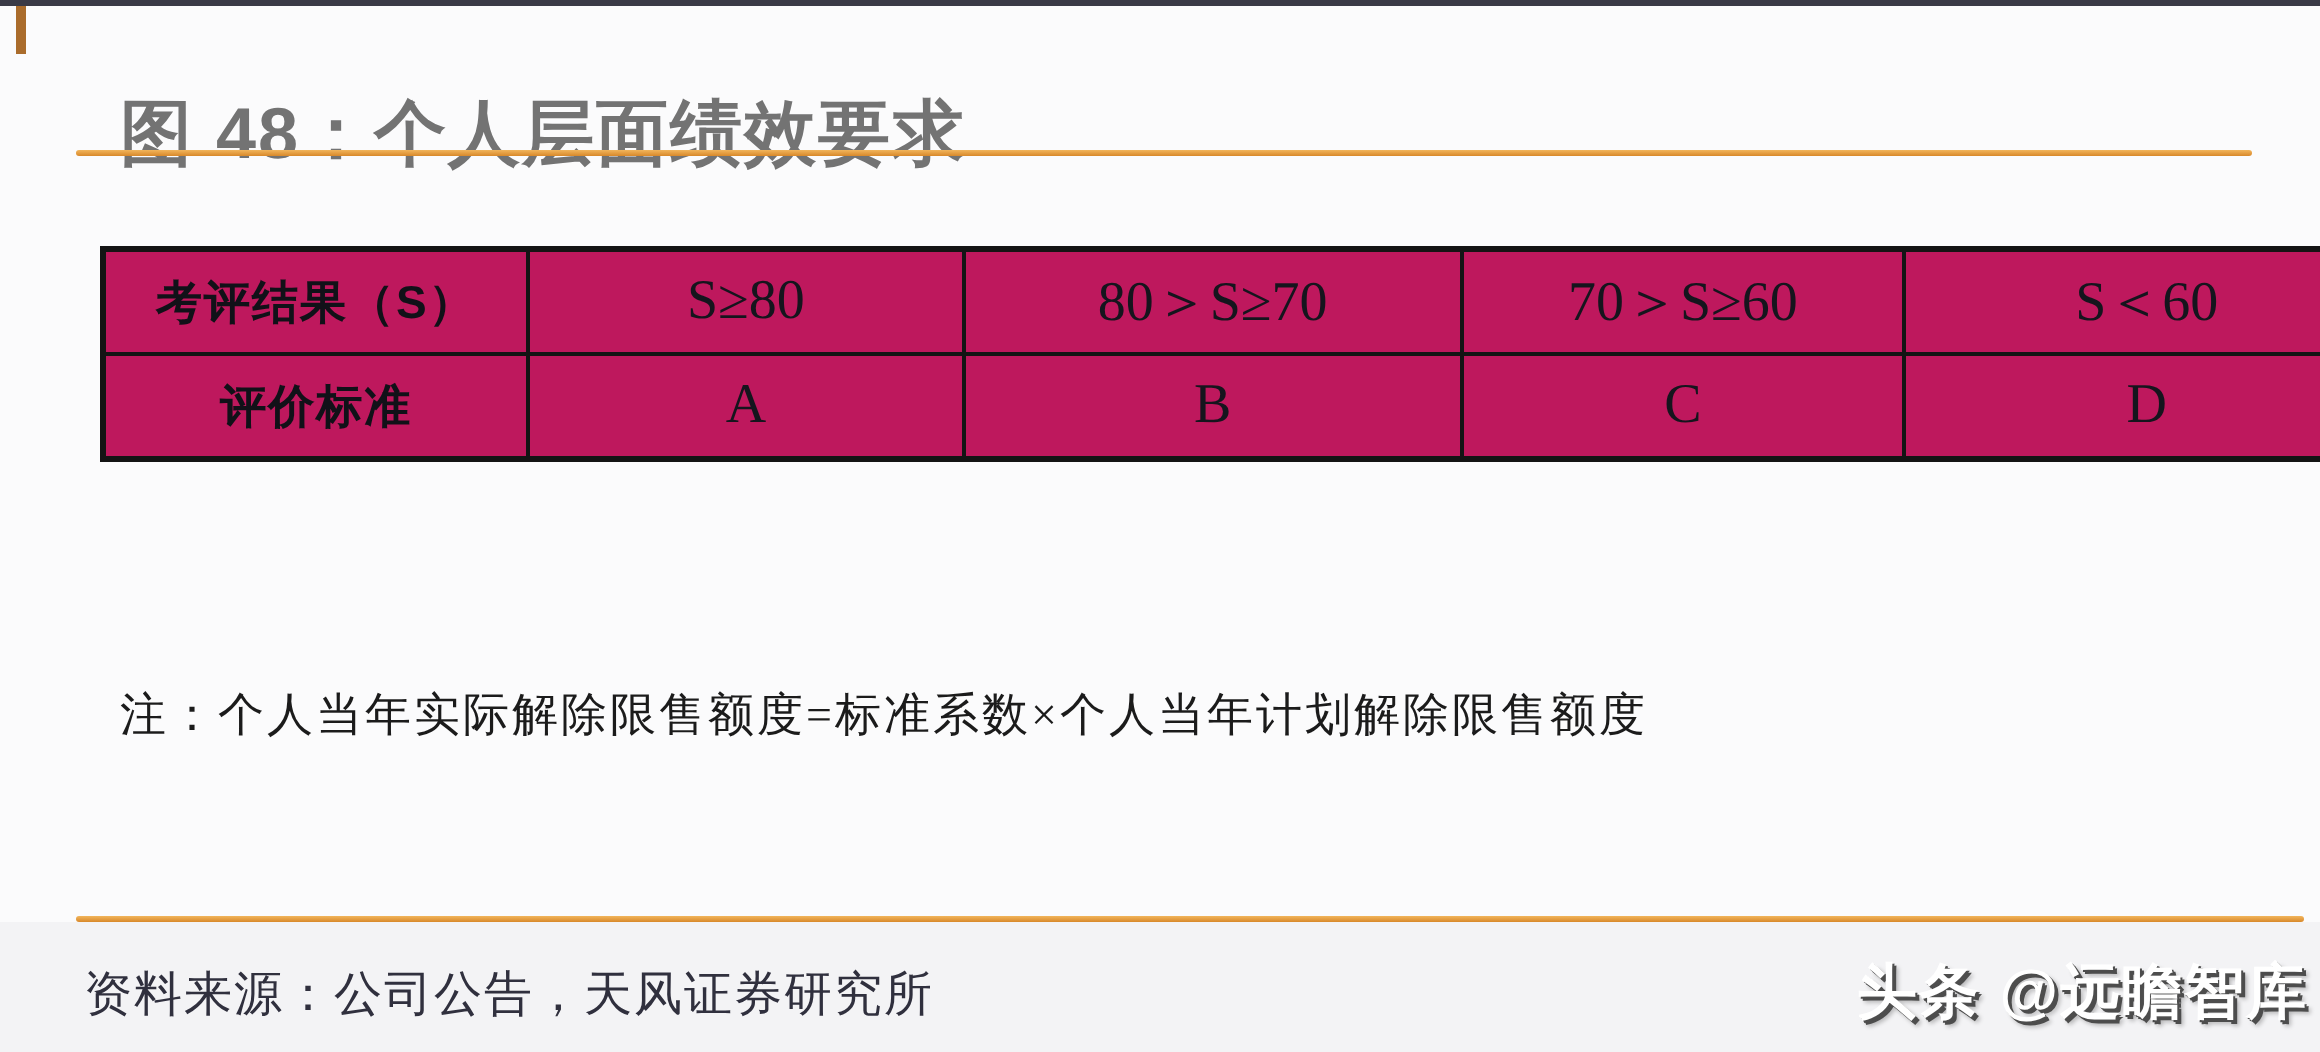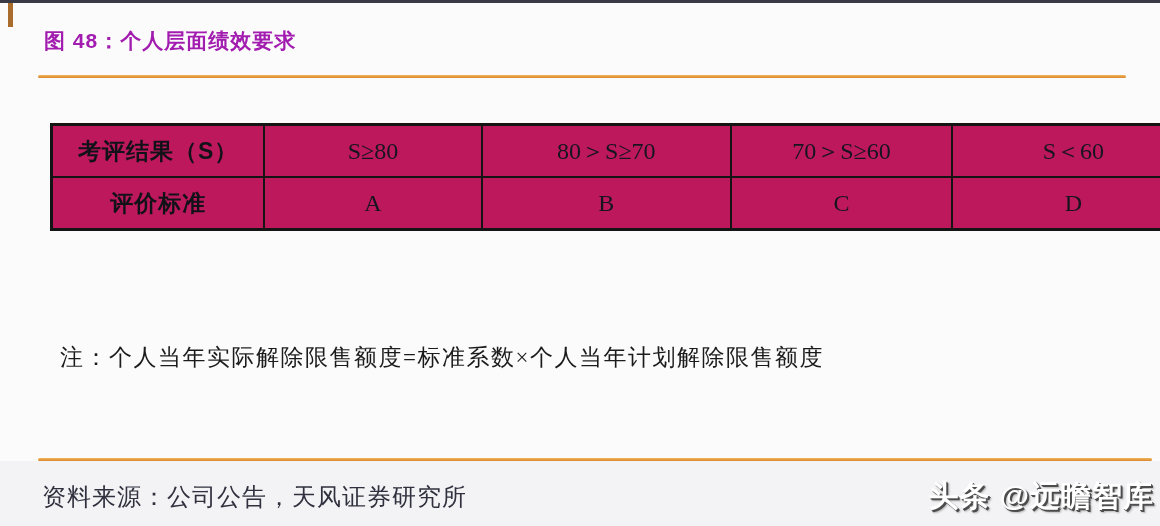--- a/index.html
+++ b/index.html
@@ -14,23 +14,23 @@
     position: absolute; top: 0; left: 0;
     width: 100%; height: 3px;
     background: #3a3a46;
   }
   .corner-tick {
     position: absolute; top: 3px; left: 8px;
     width: 5px; height: 24px;
     background: #aa6c2c;
   }
   .figure-title {
-    position: absolute; left: 44px; top: 27px; margin: 0;
-    font-size: 21px; font-weight: 700;
-    color: #a21caf; letter-spacing: 1px;
+    position: absolute; left: 44px; top: 27px; margin: 16px;
+    font-size: 36px; font-weight: 700;
+    color: #737373; letter-spacing: 1px;
     font-family: "Liberation Sans", sans-serif;
   }
   .rule {
     position: absolute; height: 3px;
     background: linear-gradient(180deg, #f2b55c, #d8882a);
     border-radius: 2px;
   }
   .rule-top { left: 38px; top: 75px; width: 1088px; }
   .rule-bottom { left: 38px; top: 458px; width: 1114px; }
   .footer-band {
@@ -44,21 +44,21 @@
     border-collapse: collapse;
     table-layout: fixed;
     border: 3px solid #141414;
     background: #be185d;
   }
   table.perf td {
     border: 2px solid #141414;
     text-align: center; vertical-align: middle;
     height: 50px;
     font-family: "Liberation Serif", serif;
-    font-size: 24px;
+    font-size: 28px;
     color: #15151d;
     padding: 0;
   }
   table.perf td.hdr {
     font-family: "Liberation Sans", sans-serif;
     font-weight: 700;
     font-size: 23px;
     color: #111118;
     letter-spacing: 1px;
   }

